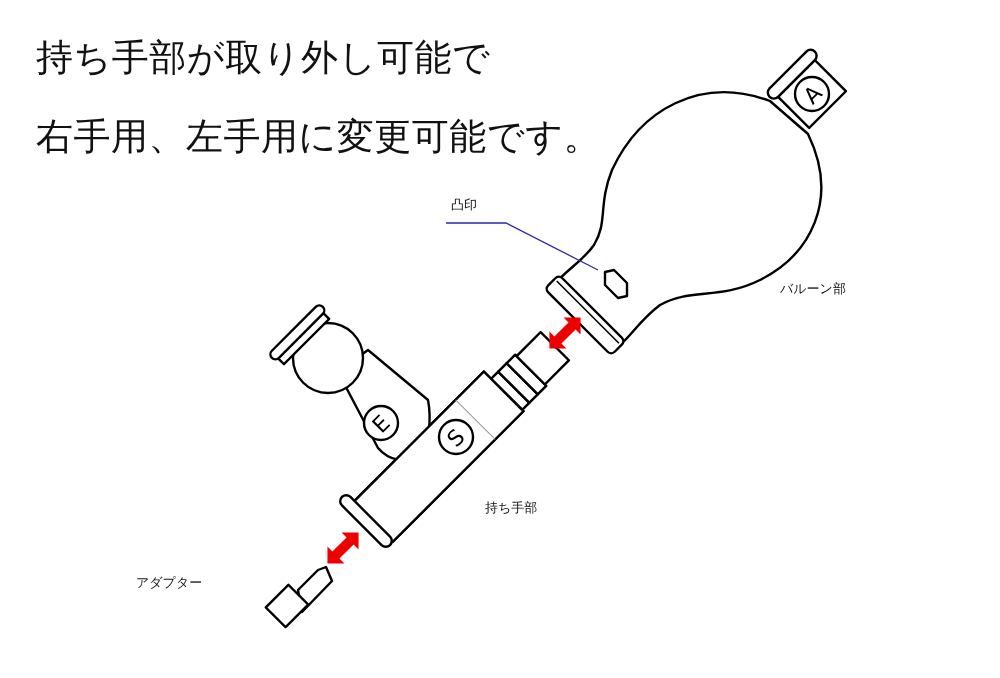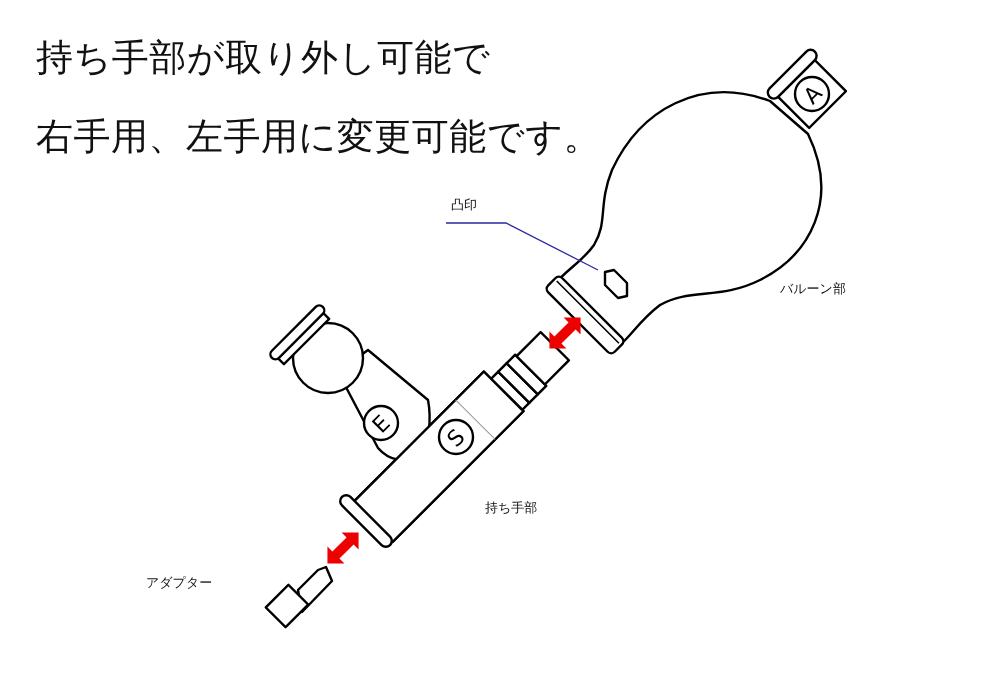--- a/index.html
+++ b/index.html
@@ -101,13 +101,13 @@
     <polygon fill="#ee0000" points="-22,0 -10,-12 -10,-5 10,-5 10,-12 22,0 10,12 10,5 -10,5 -10,12"></polygon>
   </g>
   <g transform="translate(343,548) rotate(-45)">
     <polygon fill="#ee0000" points="-22,0 -10,-12 -10,-5 10,-5 10,-12 22,0 10,12 10,5 -10,5 -10,12"></polygon>
   </g>
 </svg>
 
 <div class="label" style="left:451px; top:196px;">凸印</div>
 <div class="label" style="left:780px; top:280px;">バルーン部</div>
 <div class="label" style="left:457px; top:499px;margin-left:28px;">持ち手部</div>
-<div class="label" style="left:146px; top:574px;">アダプター</div>
+<div class="label" style="left:136px; top:574px;">アダプター</div>
 
 </body></html>

